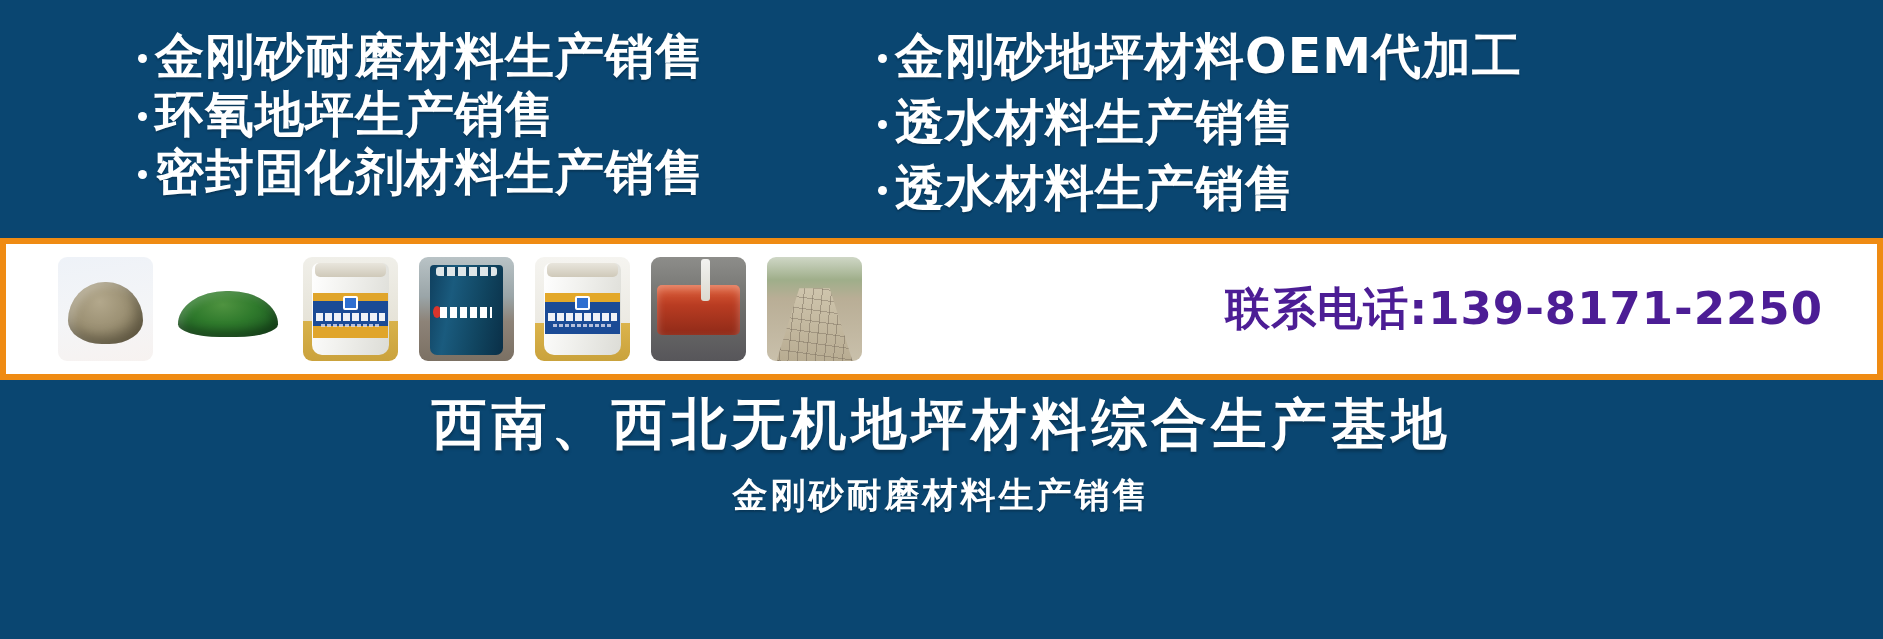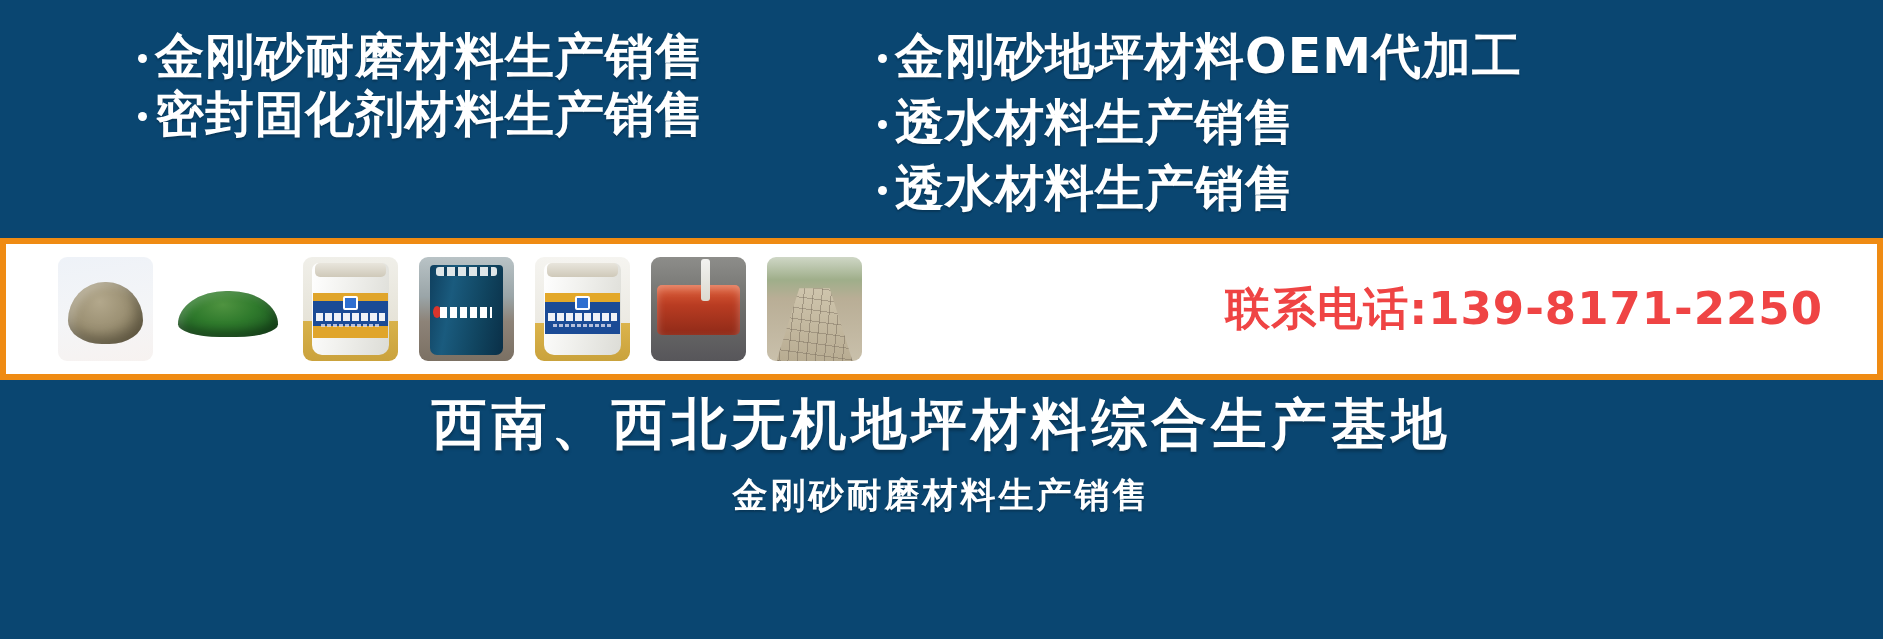--- a/index.html
+++ b/index.html
@@ -114,21 +114,21 @@
     content:"";position:absolute;left:10%;top:30%;width:80%;height:70%;
     background:
       repeating-linear-gradient(96deg,rgba(120,108,92,.5) 0 1px,transparent 1px 9px),
       repeating-linear-gradient(8deg,rgba(120,108,92,.45) 0 1px,transparent 1px 11px),
       linear-gradient(180deg,#cfc5ad 0%,#b8ac92 100%);
     clip-path:polygon(30% 0,70% 0,100% 100%,0 100%);
   }
 
   .phone{
     margin-left:auto;padding-right:54px;
-    color:#ef4444;font-size:45px;font-weight:700;letter-spacing:1px;
+    color:#4c1d95;font-size:45px;font-weight:700;letter-spacing:1px;
     white-space:nowrap;
   }
 
   
   .headline{
     position:absolute;left:0;top:388px;width:1883px;
     text-align:center;color:#ffffff;
     font-size:55px;font-weight:700;letter-spacing:5px;
     text-shadow:0 3px 3px rgba(0,0,0,.25);
     white-space:nowrap;
@@ -145,20 +145,24 @@
 <body>
 
 <div class="banner">
 
   <div class="lists">
 
     <div class="col col-left">
       <div class="li">
         <span class="dot"></span>
         <span>金刚砂耐磨材料生产销售</span>
+      </div>
+      <div class="li">
+        <span class="dot"></span>
+        <span>环氧地坪生产销售</span>
       </div>
       <div class="li">
         <span class="dot"></span>
         <span>密封固化剂材料生产销售</span>
       </div>
     </div>
 
     <div class="col col-right">
       <div class="li">
         <span class="dot"></span>

